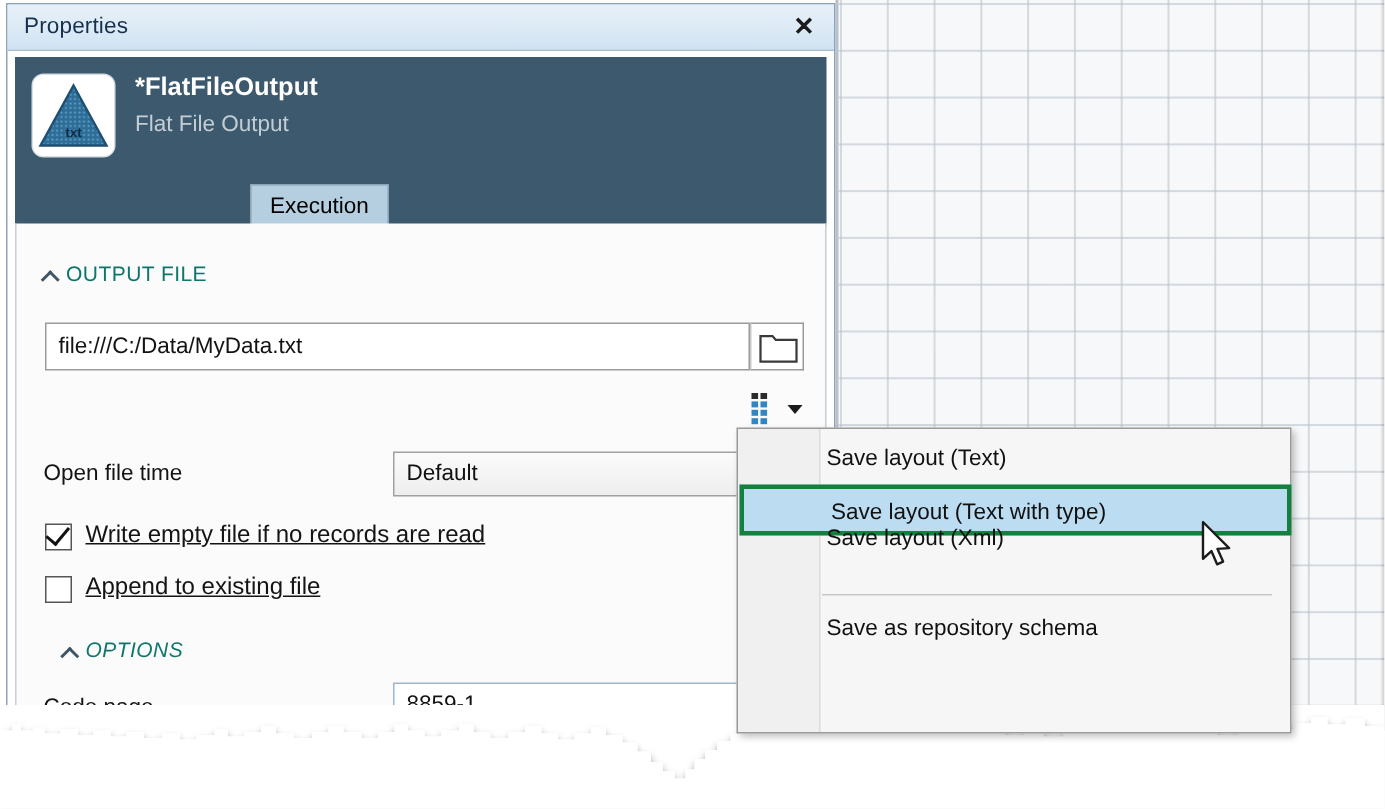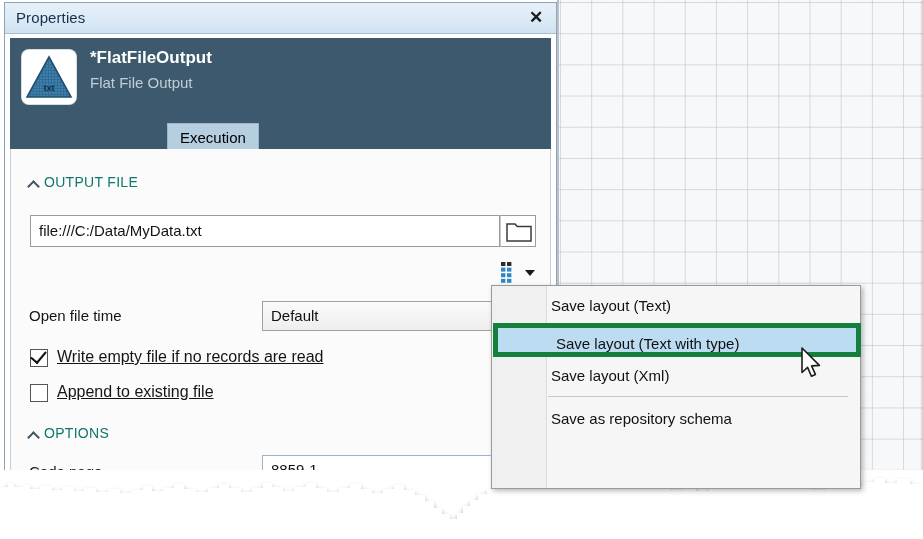--- a/index.html
+++ b/index.html
@@ -313,21 +313,21 @@
     line-height: 34px;
     font-size: 15px;
     color: #111111;
     padding-left: 58px;
     box-sizing: border-box;
     cursor: pointer;
     white-space: nowrap;
   }
   .ctx-item.sel {
     background: #bcdcf2;
-    border: 5px solid #15803d;
+    border: 3px solid #15803d;
     height: 34px;
     line-height: 32px;
   }
   .ctx-sep {
     position: absolute;
     left: 56px;
     width: 300px;
     height: 1px;
     background: #c8c8c8;
   }
@@ -409,42 +409,42 @@
           <span class="cb-check"></span>
         </span>
         <span class="cb-label">Write empty file if no records are read</span>
       </div>
 
       <div class="cb-row" style="left:19px; top:235px;">
         <span class="cb-box"></span>
         <span class="cb-label">Append to existing file</span>
       </div>
 
-      <div class="section-header" style="left:17px; top:276px;">
+      <div class="section-header" style="left:30px; top:276px;font-style:italic;">
         <span class="caret-up"></span><span>OPTIONS</span>
       </div>
 
       <div class="field-label" style="left:18px; top:314px;">Code page</div>
 
       <div class="combo white" style="left:251px; top:306px; width:280px; height:31px;">
         <span>8859-1</span>
         <span class="chev" style="right:10px; top:13px; border-top-color:#333;"></span>
       </div>
 
     </div>
   </div>
 
   <div class="ctx-menu">
     <div class="ctx-gutter"></div>
 
     <div class="ctx-item" style="top:3px;">Save layout (Text)</div>
 
     <div class="ctx-item sel" style="top:37px;">Save layout (Text with type)</div>
 
-    <div class="ctx-item" style="top:73px;">Save layout (Xml)</div>
+    <div class="ctx-item" style="top:56px;">Save layout (Xml)</div>
 
     <div class="ctx-sep" style="top:110px;"></div>
 
     <div class="ctx-item" style="top:116px;">Save as repository schema</div>
   </div>
 
   <div class="cursor" style="left:800px; top:347px;">
     <svg width="26" height="34" viewBox="0 0 26 34" aria-hidden="true">
       <path d="M2 1 L2 25.5 L7.6 20.4 L11.4 29.2 L15.4 27.4 L11.6 18.9 L19.4 18.4 Z" fill="#ffffff" stroke="#1d1d1d" stroke-width="1.6" stroke-linejoin="round"></path>
     </svg>

